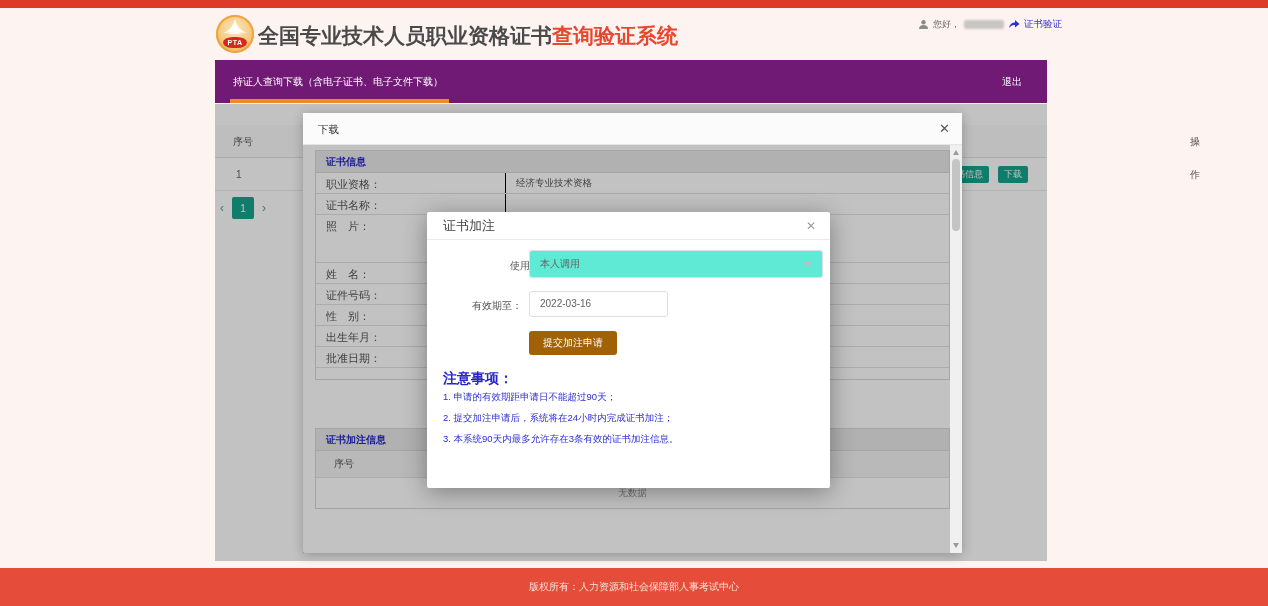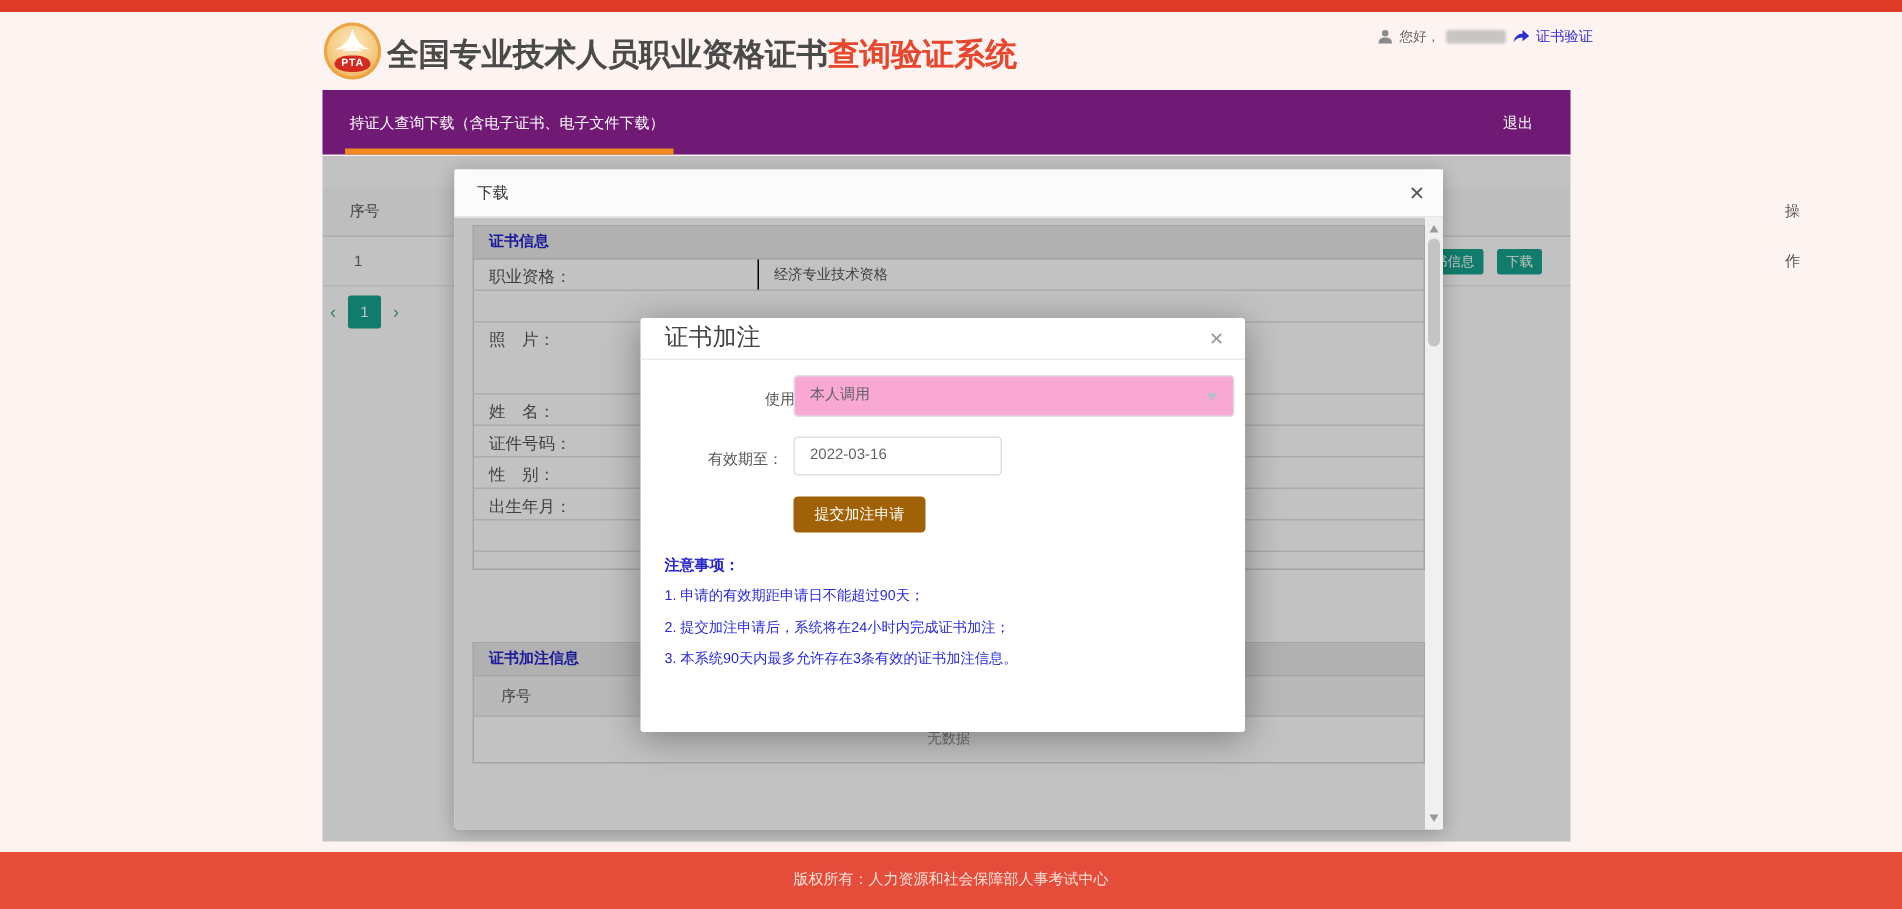--- a/index.html
+++ b/index.html
@@ -68,34 +68,34 @@
   .scrollbar { position:absolute; right:0; top:0; width:12px; height:408px; background:#f0f0f0; z-index:5; }
   .sb-arrow { position:absolute; left:3px; width:0; height:0; border-left:3px solid transparent; border-right:3px solid transparent; }
   .sb-up { top:5px; border-bottom:5px solid #9a9a9a; }
   .sb-down { bottom:5px; border-top:5px solid #9a9a9a; }
   .sb-thumb { position:absolute; left:2px; top:14px; width:8px; height:72px; background:#c4c4c4; border-radius:4px; }
   .body-dim { position:absolute; left:0; top:0; width:647px; height:408px; background:rgba(0,0,0,0.24); z-index:4; }
   
   .inner-modal { position:absolute; left:427px; top:212px; width:403px; height:276px; background:#fff; z-index:6;
                  box-shadow:0 4px 24px rgba(0,0,0,0.35); border-radius:2px; }
   .im-title { position:absolute; left:0; top:0; width:403px; height:28px; border-bottom:1px solid #ebebeb; }
-  .im-title-text { position:absolute; left:16px; top:0; line-height:28px; font-size:16px; color:#444; }
+  .im-title-text { position:absolute; left:16px; top:0; line-height:28px; font-size:13px; color:#444; }
   .im-close { position:absolute; right:14px; top:0; line-height:28px; font-size:12px; color:#999; cursor:pointer; }
   .form-label { position:absolute; left:0; width:95px; text-align:right; font-size:10px; color:#555; }
   .fl-1 { top:47px;margin-left:38px; } .fl-2 { top:87px; }
   .select-box { position:absolute; left:102px; top:38px; width:294px; height:28px; border:1px solid #dcdfe6; border-radius:3px;
-                background:#f9a8d4; cursor:pointer; }
+                background:#5eead4; cursor:pointer; }
   .select-value { position:absolute; left:10px; top:0; line-height:26px; font-size:10px; color:#606266; }
   .select-caret { position:absolute; right:10px; top:11px; width:0; height:0; border-left:4px solid transparent;
                   border-right:4px solid transparent; border-top:5px solid #b9bec7; }
   .input-box { position:absolute; left:102px; top:79px; width:139px; height:26px; border:1px solid #dcdfe6; border-radius:3px; background:#fff; cursor:text;}
   .input-value { position:absolute; left:10px; top:0; line-height:24px; font-size:10px; color:#606266; }
   .submit-btn { position:absolute; left:102px; top:119px; width:88px; height:24px; background:#a16207; color:#fff;
                 border:none; border-radius:3px; font-size:10px; cursor:pointer; }
-  .notes-title { position:absolute; left:16px; top:158px; font-size:10px; font-weight:bold; color:#2626cc; }
+  .notes-title { position:absolute; left:16px; top:158px; font-size:14px; font-weight:bold; color:#2626cc; }
   .note { position:absolute; left:16px; font-size:9.5px; color:#2b2bd5; }
   .n1 { top:179px; } .n2 { top:200px; } .n3 { top:221px; }
   
   .footer { position:absolute; left:0; top:568px; width:1268px; height:38px; background:#e64c3a; text-align:center;
             line-height:38px; color:#fbe3da; font-size:10px; }
 </style>
 </head>
 <body>
 
 <div class="topbar"></div>
@@ -160,20 +160,21 @@
     <span class="om-close">✕</span>
   </div>
   <div class="om-body">
     <div class="sec sec1">
       <div class="sec-header">证书信息</div>
       <div class="crow">
         <div class="clabel">职业资格：</div>
         <div class="cvalue">经济专业技术资格</div>
       </div>
       <div class="crow">
+        <div class="clabel">证书名称：</div>
       </div>
       <div class="crow photo">
         <div class="clabel">照　片：</div>
         <div class="cvalue"></div>
       </div>
       <div class="crow">
         <div class="clabel">姓　名：</div>
         <div class="cvalue"></div>
       </div>
       <div class="crow">
@@ -182,20 +183,21 @@
       </div>
       <div class="crow">
         <div class="clabel">性　别：</div>
         <div class="cvalue"></div>
       </div>
       <div class="crow">
         <div class="clabel">出生年月：</div>
         <div class="cvalue"></div>
       </div>
       <div class="crow">
+        <div class="clabel">批准日期：</div>
         <div class="cvalue"></div>
       </div>
       <div class="crow tail"></div>
     </div>
     <div class="sec sec2">
       <div class="sec-header">证书加注信息</div>
       <div class="athead">
         <span class="at-no">序号</span>
         <span class="at-action">操作</span>
       </div>

